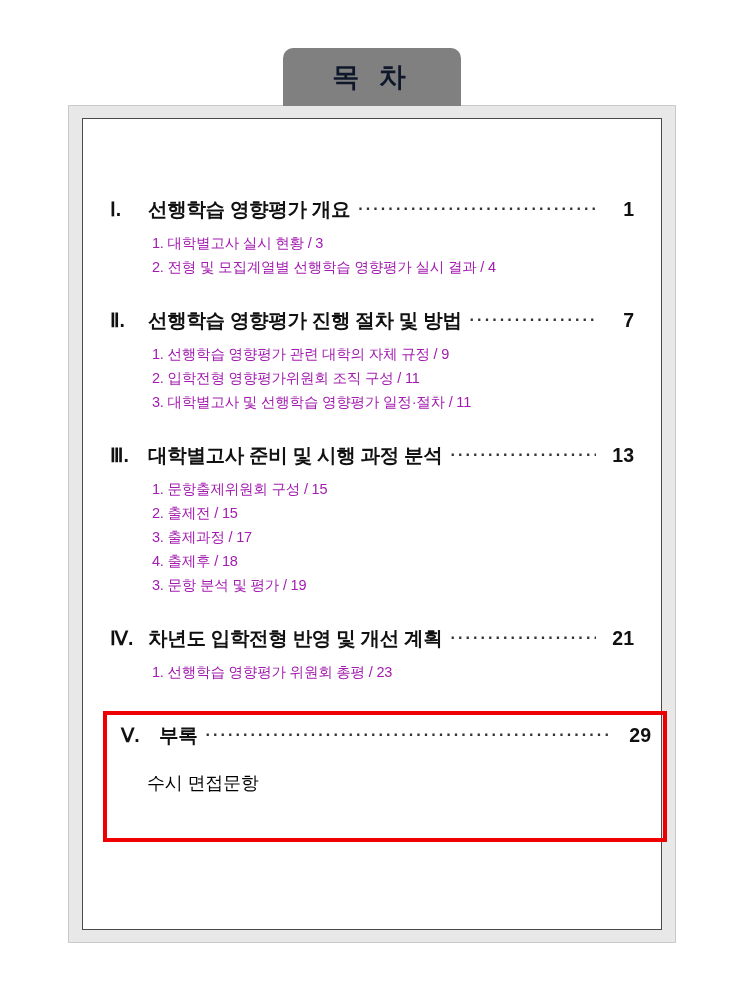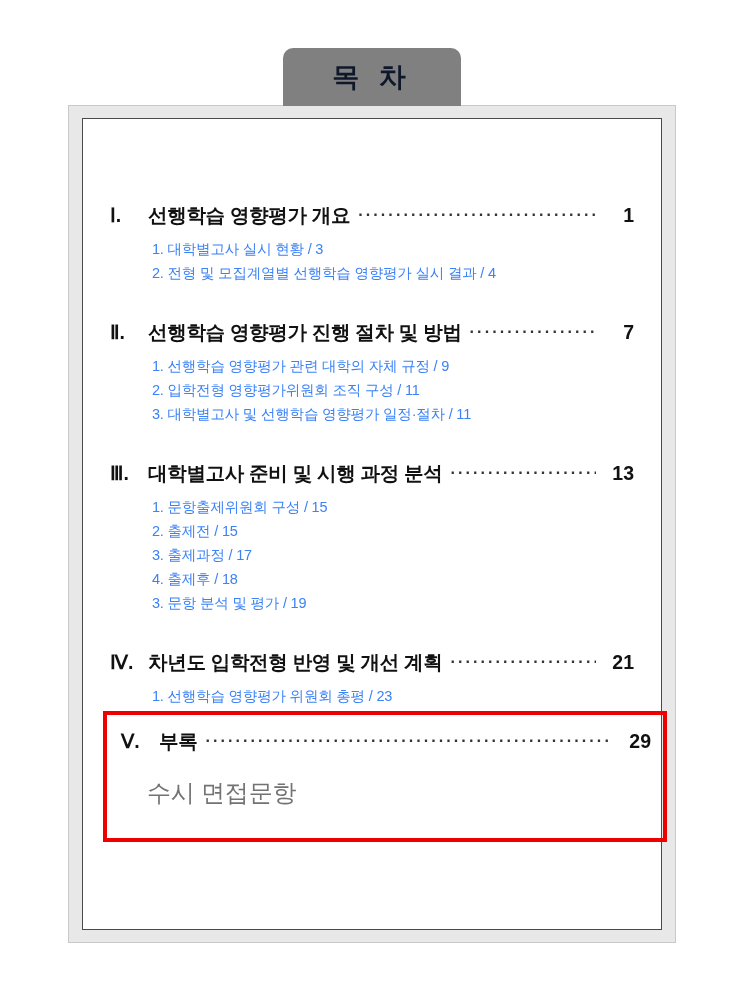--- a/index.html
+++ b/index.html
@@ -93,21 +93,20 @@
   }
   .ch-num {
     width: 38px;
     flex: 0 0 auto;
     font-weight: bold;
   }
   .ch-title {
     flex: 0 0 auto;
     padding-right: 8px;
     letter-spacing: -0.3px;
-    margin-top: 6px;
   }
   .dots {
     flex: 1 1 auto;
     overflow: hidden;
     white-space: nowrap;
     color: #333;
     font-size: 16px;
     letter-spacing: 2.2px;
     transform: translateY(-2px);
   }
@@ -119,21 +118,21 @@
     padding-left: 8px;
   }
 
   .subitems {
     margin: 8px 0 0 0;
     padding: 0;
     list-style: none;
   }
   .subitem {
     font-size: 14.5px;
-    color: #3b82f6;
+    color: #a21caf;
     padding: 2.5px 0 2.5px 42px;
     white-space: nowrap;
     letter-spacing: -0.2px;
   }
 
   .gap-lg { height: 22px; }
 
   
   .highlight-box {
     position: absolute;
@@ -150,22 +149,22 @@
     position: absolute;
     left: 121px;
     top: 722px;
     width: 530px;
     z-index: 6;
   }
   .highlight-content .chapter-line {
     font-size: 19.5px;
   }
   .appendix-note {
-    font-size: 24px;
-    color: #737373;
+    font-size: 18px;
+    color: #000000;
     padding: 22px 0 0 26px;
     letter-spacing: -0.2px;
   }
 </style>
 </head>
 <body>
 
 <div class="page">
 
   <div class="outer-frame"></div>

